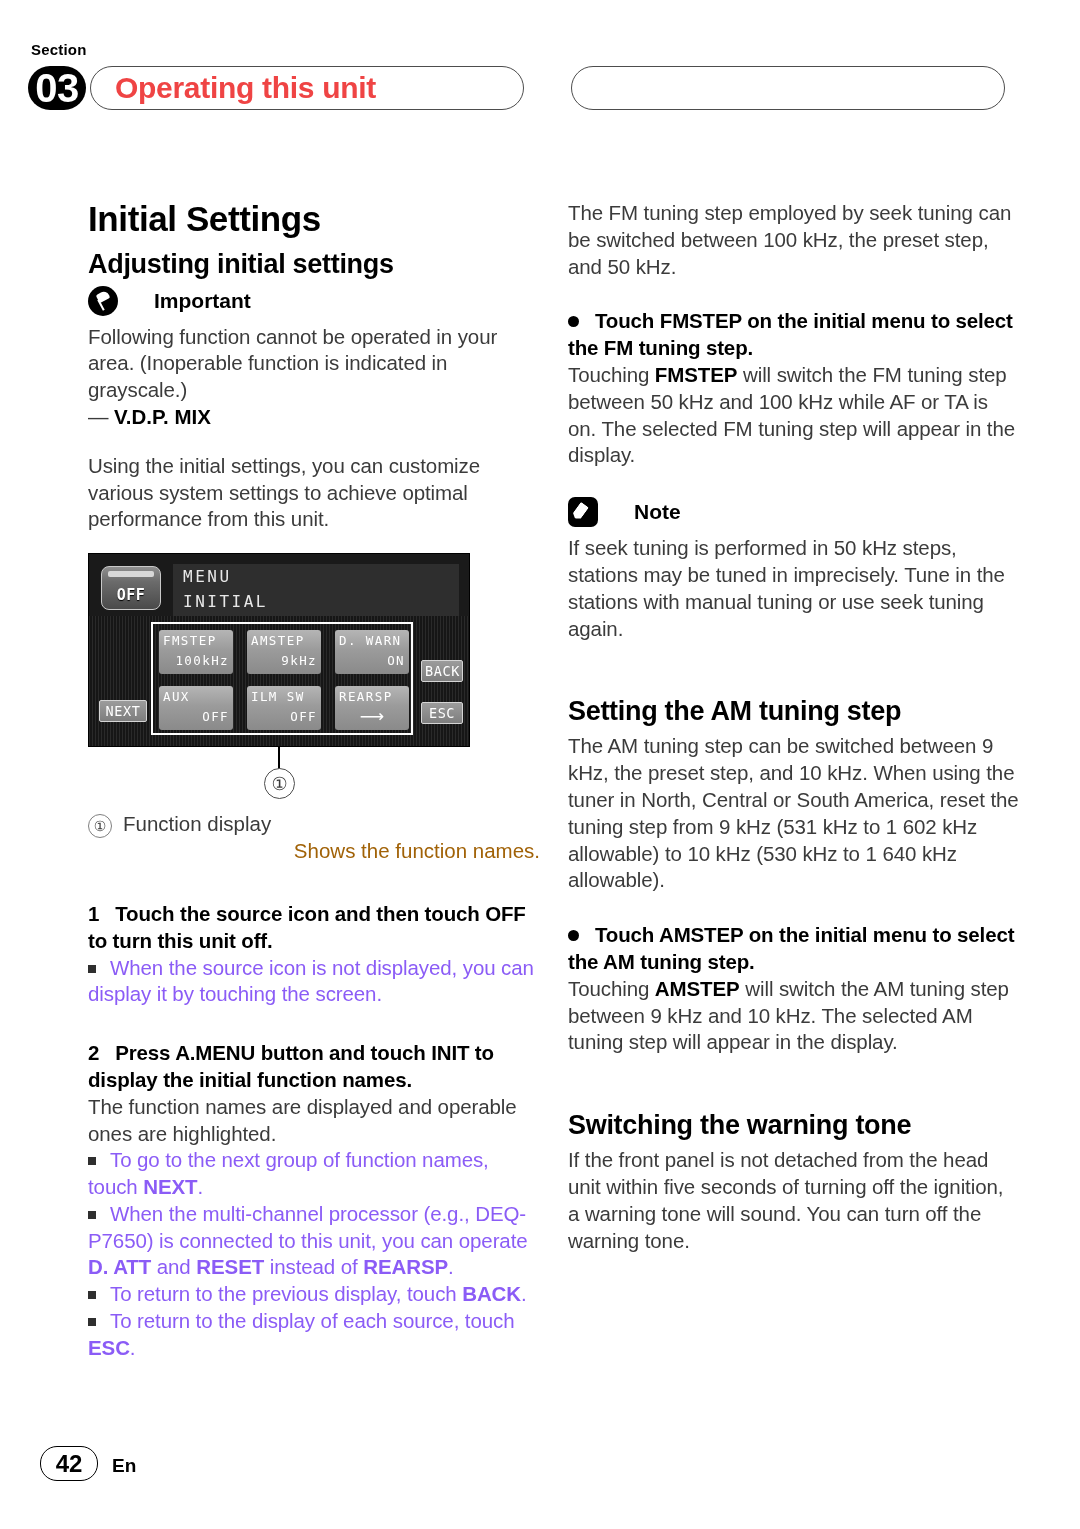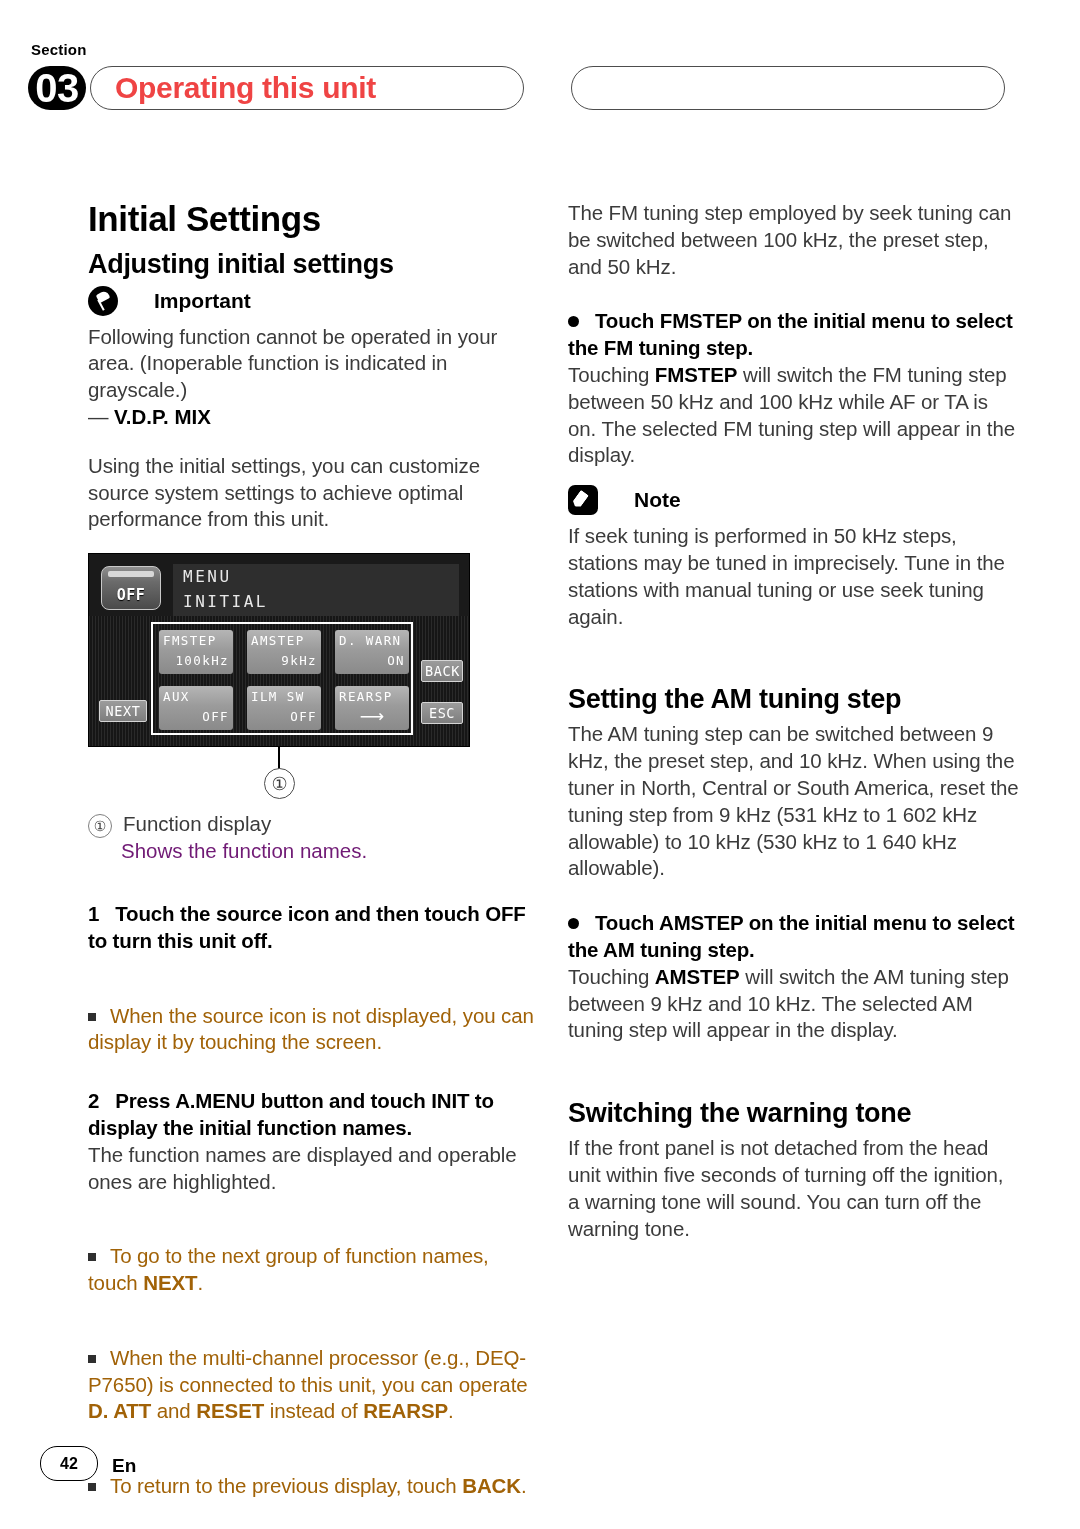--- a/index.html
+++ b/index.html
@@ -189,25 +189,24 @@
   }
 
   ul.sq {
     list-style: none;
     margin: 0;
     padding: 0;
   }
   ul.sq li {
     font-size: 20.5px;
     line-height: 26.8px;
-    color: #a16207;
+    color: #8b5cf6;
     position: relative;
     padding-left: 0;
     letter-spacing: -0.1px;
-    margin-top: 48px;
   }
   ul.sq li .sqb {
     display: inline-block;
     width: 8px; height: 8px;
     background: #2f2f2f;
     margin-right: 14px;
     vertical-align: 2px;
   }
 
   .bullet-head {
@@ -386,34 +385,34 @@
     min-width: 22px;
     border: 1.3px solid #808080;
     border-radius: 50%;
     font-size: 14px;
     color: #3b3b3b;
     display: flex;
     align-items: center;
     justify-content: center;
     margin: 3px 11px 0 0;
   }
-  .legend .sub { margin-left: 33px; font-size: 20.5px; line-height: 26.8px; color: #701a75;}
+  .legend .sub { margin-left: 33px; font-size: 20.5px; line-height: 26.8px; color: #a16207; text-align: right;}
 
   
   .footer-page {
     position: absolute;
     left: 40px;
     bottom: 48px;
     width: 56px; height: 33px;
     border: 1.6px solid #000;
     border-radius: 17px;
     display: flex;
     align-items: center;
     justify-content: center;
-    font-size: 16px;
+    font-size: 24px;
     font-weight: bold;
     color: #000;
   }
   .footer-lang {
     position: absolute;
     left: 112px;
     bottom: 52px;
     font-size: 19px;
     font-weight: bold;
     color: #000;
@@ -434,21 +433,21 @@
   <h1 class="doc-h1">Initial Settings</h1>
   <h2 class="doc-h2">Adjusting initial settings</h2>
 
   <div class="icon-head">
     <div class="important-icon"></div>
     <div class="label">Important</div>
   </div>
   <p class="body">Following function cannot be operated in your area. (Inoperable function is indicated in grayscale.)</p>
   <p class="dash-item"><span class="dash">—</span><span>V.D.P. MIX</span></p>
 
-  <p class="body gap">Using the initial settings, you can customize source system settings to achieve optimal performance from this unit.</p>
+  <p class="body gap">Using the initial settings, you can customize various system settings to achieve optimal performance from this unit.</p>
 
   <div class="figure">
     <div class="lcd">
 
       <div class="lcd-topbar">
         <div class="menu-lines">
           <div>MENU</div>
           <div>INITIAL</div>
         </div>
         <div class="off-btn">
@@ -525,21 +524,21 @@
 
 <div class="col col-right">
 
   <p class="body">The FM tuning step employed by seek tuning can be switched between 100 kHz, the preset step, and 50 kHz.</p>
 
   <p class="bullet-head" style="margin-top:28px;">
     <span class="dotb"></span><span>Touch FMSTEP on the initial menu to select the FM tuning step.</span>
   </p>
   <p class="body">Touching <b>FMSTEP</b> will switch the FM tuning step between 50 kHz and 100 kHz while AF or TA is on. The selected FM tuning step will appear in the display.</p>
 
-  <div class="icon-head" style="margin-top:16px;">
+  <div class="icon-head" style="margin-top:28px;">
     <div class="note-icon"></div>
     <div class="label">Note</div>
   </div>
   <p class="body">If seek tuning is performed in 50 kHz steps, stations may be tuned in imprecisely. Tune in the stations with manual tuning or use seek tuning again.</p>
 
   <h2 class="doc-h2 spaced" style="margin-top:54px;">Setting the AM tuning step</h2>
   <p class="body">The AM tuning step can be switched between 9 kHz, the preset step, and 10 kHz. When using the tuner in North, Central or South America, reset the tuning step from 9 kHz (531 kHz to 1 602 kHz allowable) to 10 kHz (530 kHz to 1 640 kHz allowable).</p>
 
   <p class="bullet-head" style="margin-top:28px;">
     <span class="dotb"></span><span>Touch AMSTEP on the initial menu to select the AM tuning step.</span>

